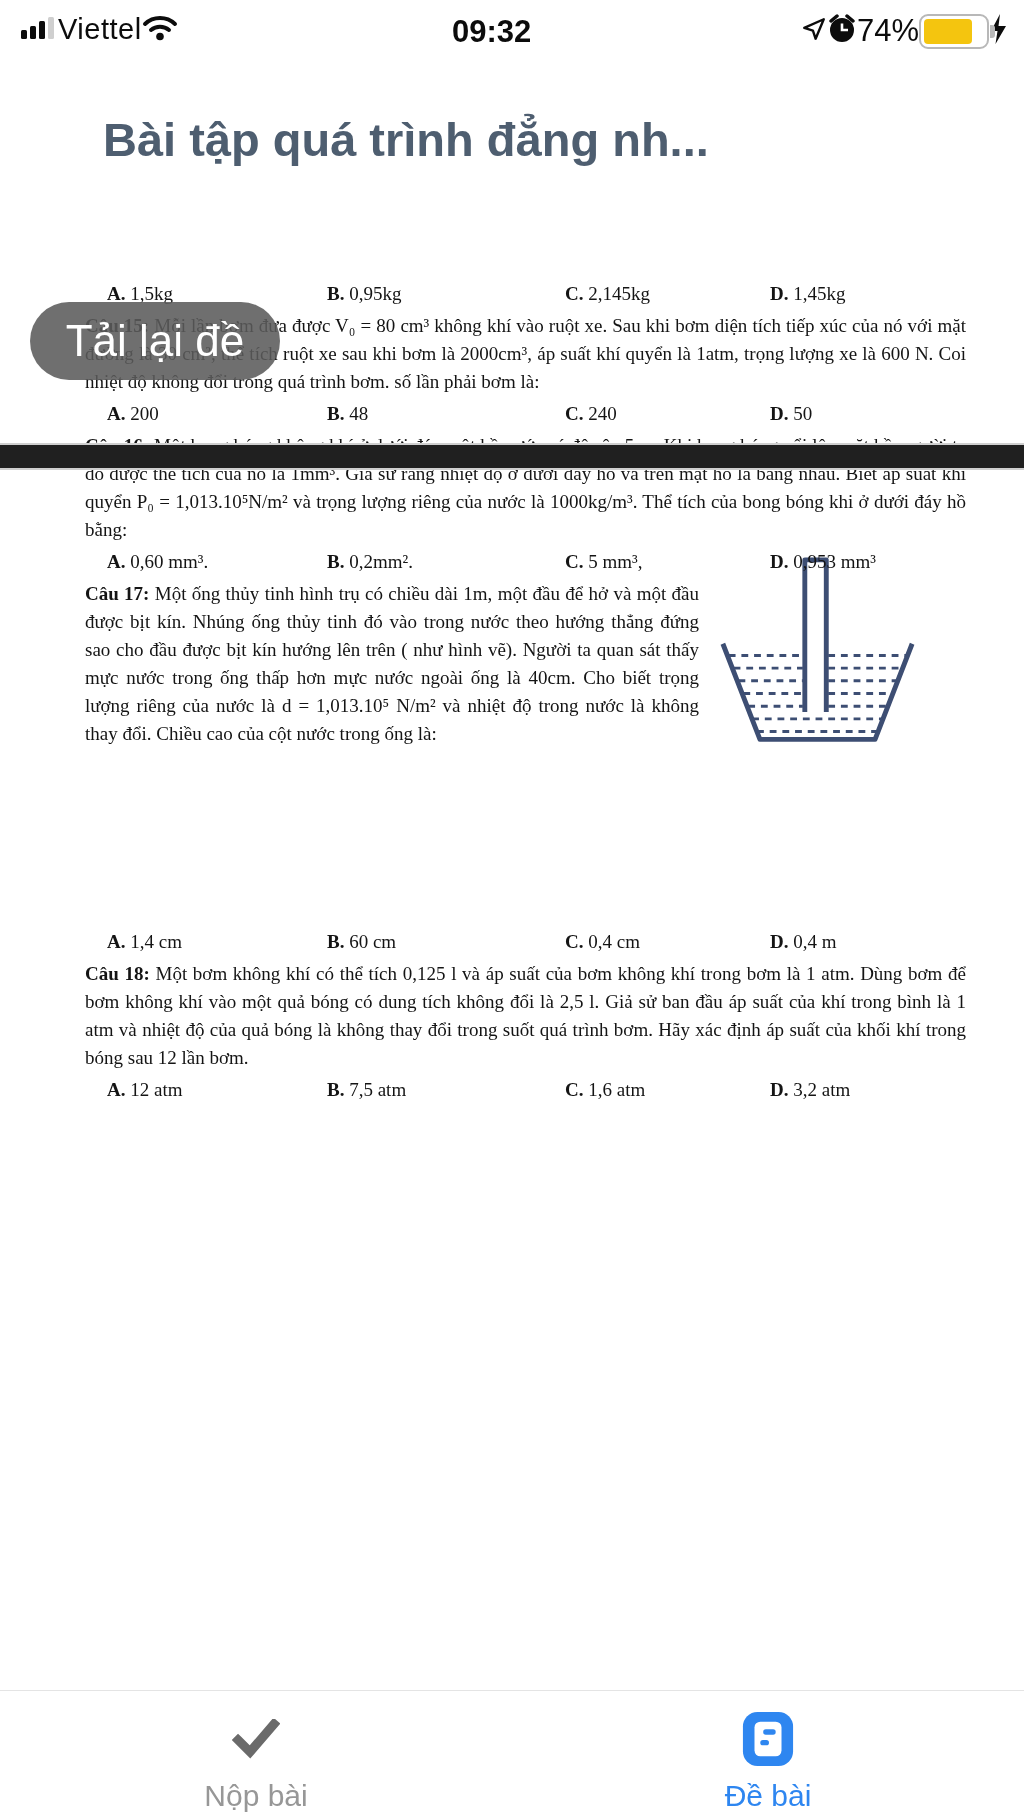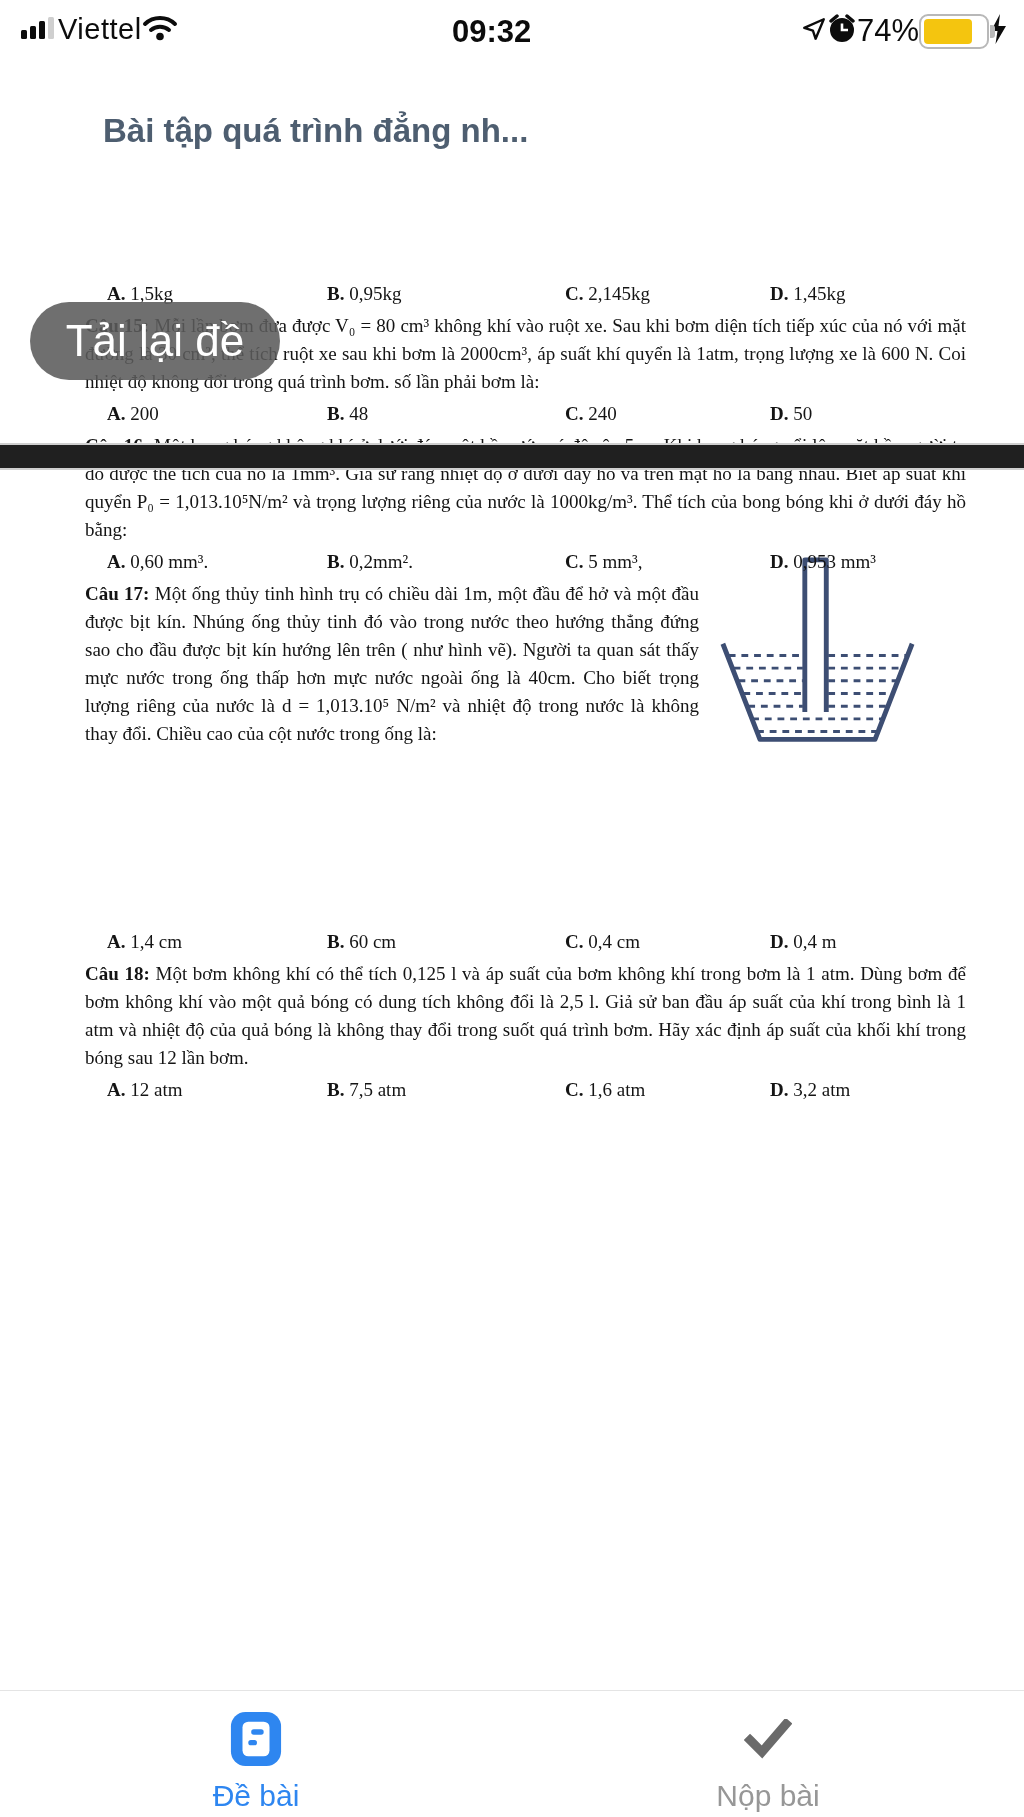--- a/index.html
+++ b/index.html
@@ -11,21 +11,21 @@
   .sb-left{position:absolute;left:20px;top:13px;display:flex;align-items:center;gap:0;}
   .sb-carrier{font-size:29px;font-weight:500;color:#0c0c0c;letter-spacing:.5px;}
   .sb-time{position:absolute;left:452px;top:14px;font-size:31px;font-weight:600;color:#0c0c0c;}
   .sb-right{position:absolute;right:16px;top:13px;display:flex;align-items:center;}
   .sb-batt-pct{font-size:31px;font-weight:500;color:#0c0c0c;}
   .battery{position:relative;width:66px;height:31px;border:2.5px solid #b8b8b8;border-radius:9px;}
   .battery .fill{position:absolute;left:3px;top:3px;bottom:3px;width:72%;background:#f4c50f;border-radius:4px;}
   .battery .nub{position:absolute;right:-8px;top:9px;width:5px;height:13px;background:#b8b8b8;border-radius:0 3px 3px 0;}
 
   
-  .doc-title{position:absolute;top:112px;left:103px;margin:0;font-size:33px;font-weight:600;
+  .doc-title{position:absolute;top:112px;left:103px;margin:0;font-size:47px;font-weight:600;
              color:#4e5e70;font-family:"Liberation Sans",sans-serif;}
 
   
   .doc-scroll{position:absolute;top:200px;left:0;right:0;bottom:130px;}
   .page{position:absolute;left:0;right:0;padding:8px 58px 0 85px;
         font-family:"Liberation Serif","DejaVu Serif",serif;font-size:19px;color:#141414;}
   .page1{top:70px;}   
   .page2{top:718px;}  
   .page p{margin:4px 0;line-height:28px;text-align:justify;}
   .q-label{font-weight:bold;}
@@ -183,34 +183,34 @@
         <span class="opt opt-c"><b class="mk">C.</b> <span>1,6 atm</span></span>
         <span class="opt opt-d"><b class="mk">D.</b> <span>3,2 atm</span></span>
       </div>
 
     </div>
   </div>
 
   <button class="reload-pill">Tải lại đề</button>
 
   <div class="tab-bar">
+    <div class="tab">
+      <span class="icon-box">
+        <svg width="48" height="40" viewBox="0 0 48 40">
+          <path d="M6 21 L18 33 L42 5" stroke="#6a6a6a" stroke-width="9" fill="none" stroke-linecap="square" stroke-linejoin="miter"></path>
+        </svg>
+      </span>
+      <span class="tab-label">Nộp bài</span>
+    </div>
     <div class="tab active">
       <span class="icon-box">
         <svg width="54" height="58" viewBox="0 0 56 60">
           <rect x="2" y="2" width="52" height="56" rx="15" fill="#2e86f0"></rect>
           <rect x="14" y="12" width="28" height="36" rx="6" fill="#ffffff"></rect>
           <rect x="23" y="20" width="13" height="5.5" rx="2.7" fill="#2e86f0"></rect>
           <rect x="20" y="31" width="9" height="5.5" rx="2.7" fill="#2e86f0"></rect>
         </svg>
       </span>
       <span class="tab-label">Đề bài</span>
     </div>
-    <div class="tab">
-      <span class="icon-box">
-        <svg width="48" height="40" viewBox="0 0 48 40">
-          <path d="M6 21 L18 33 L42 5" stroke="#6a6a6a" stroke-width="9" fill="none" stroke-linecap="square" stroke-linejoin="miter"></path>
-        </svg>
-      </span>
-      <span class="tab-label">Nộp bài</span>
-    </div>
   </div>
 
 </div>
 
 </body></html>

